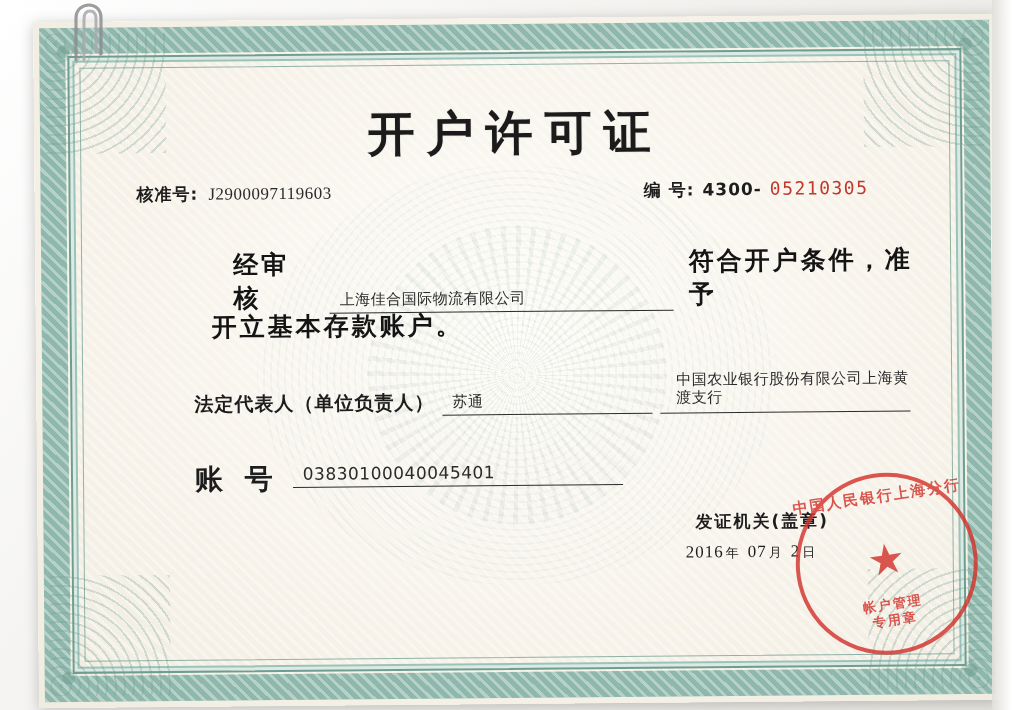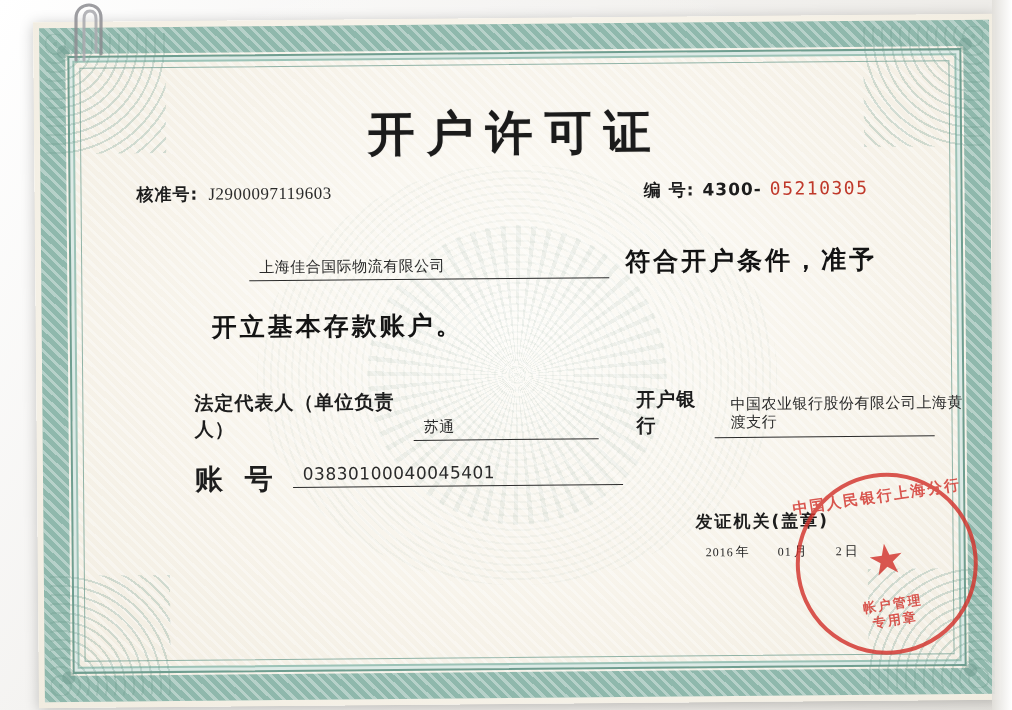--- a/index.html
+++ b/index.html
@@ -271,21 +271,21 @@
   }
   #datebar {
     position: absolute;
     top: 468px;
     left: 590px;
     font-family: "DejaVu Sans", "Liberation Sans", sans-serif;
     font-size: 15px;
     color: #1d1d1d;
     letter-spacing: 1px;
   }
-  #datebar .num { font-family: "Liberation Serif", serif; font-size: 12px; margin-left: 20px; }
+  #datebar .num { font-family: "Liberation Serif", serif; font-size: 17px; }
   #datebar .unit { font-size: 13px; margin: 0 8px 0 2px;}
 
   
   #seal {
     position: absolute;
     left: 700px;
     top: 400px;
     width: 182px;
     height: 182px;
     transform: rotate(-8deg);
@@ -364,53 +364,53 @@
           <span class="handwrite">J2900097119603</span>
         </div>
         <div class="code-right">
           <span class="lbl">编 号:</span>
           <span class="lbl">4300-</span>
           <span class="red-num">05210305</span>
         </div>
       </div>
 
       <div class="body-line" id="line1">
+        <span>经审核</span>
         <span class="fillline" style="width: 360px; height: 30px; margin: 0 16px;">
           <span>上海佳合国际物流有限公司</span>
         </span>
         <span>符合开户条件，准予</span>
       </div>
 
       <div class="body-line" id="line2">开立基本存款账户。</div>
 
       <div id="row-rep">
         <span class="lbl" style="font-size:19px;">法定代表人（单位负责人）</span>
         <span class="fillline" style="width: 210px; height: 26px; margin-left: 8px;">
           <span>苏通</span>
         </span>
-        <span class="lbl" style="font-size:19px; margin-left: 38px;">开户银行</span>
         <span class="fillline" style="width: 250px; height: 26px; margin-left: 8px;">
           <span class="bank-two-line">
             <span class="l1">中国农业银行股份有限公司上海黄</span>
             <span class="l2">渡支行</span>
           </span>
         </span>
       </div>
 
       <div id="row-acct">
         <span class="lbl" style="font-size:28px; letter-spacing:6px;">账 号</span>
         <span class="fillline" style="width: 330px; height: 26px; margin-left: 10px;">
           <span style="font-size:17px;">03830100040045401</span>
         </span>
       </div>
 
       <div id="issuer">发证机关(盖章)</div>
 
       <div id="datebar">
-        <span class="num">2016</span><span class="unit">年</span><span class="num">01</span><span class="unit">月</span><span class="num">2</span><span class="unit">日</span>
+        <span class="num">2016</span><span class="unit">年</span><span class="num">07</span><span class="unit">月</span><span class="num">2</span><span class="unit">日</span>
       </div>
 
       <div id="seal">
         <div class="ring"></div>
         <div class="arc-text">中国人民银行上海分行</div>
         <div class="star">★</div>
         <div class="bottom-text">
           <div>帐户管理</div>
           <div>专用章</div>
         </div>

